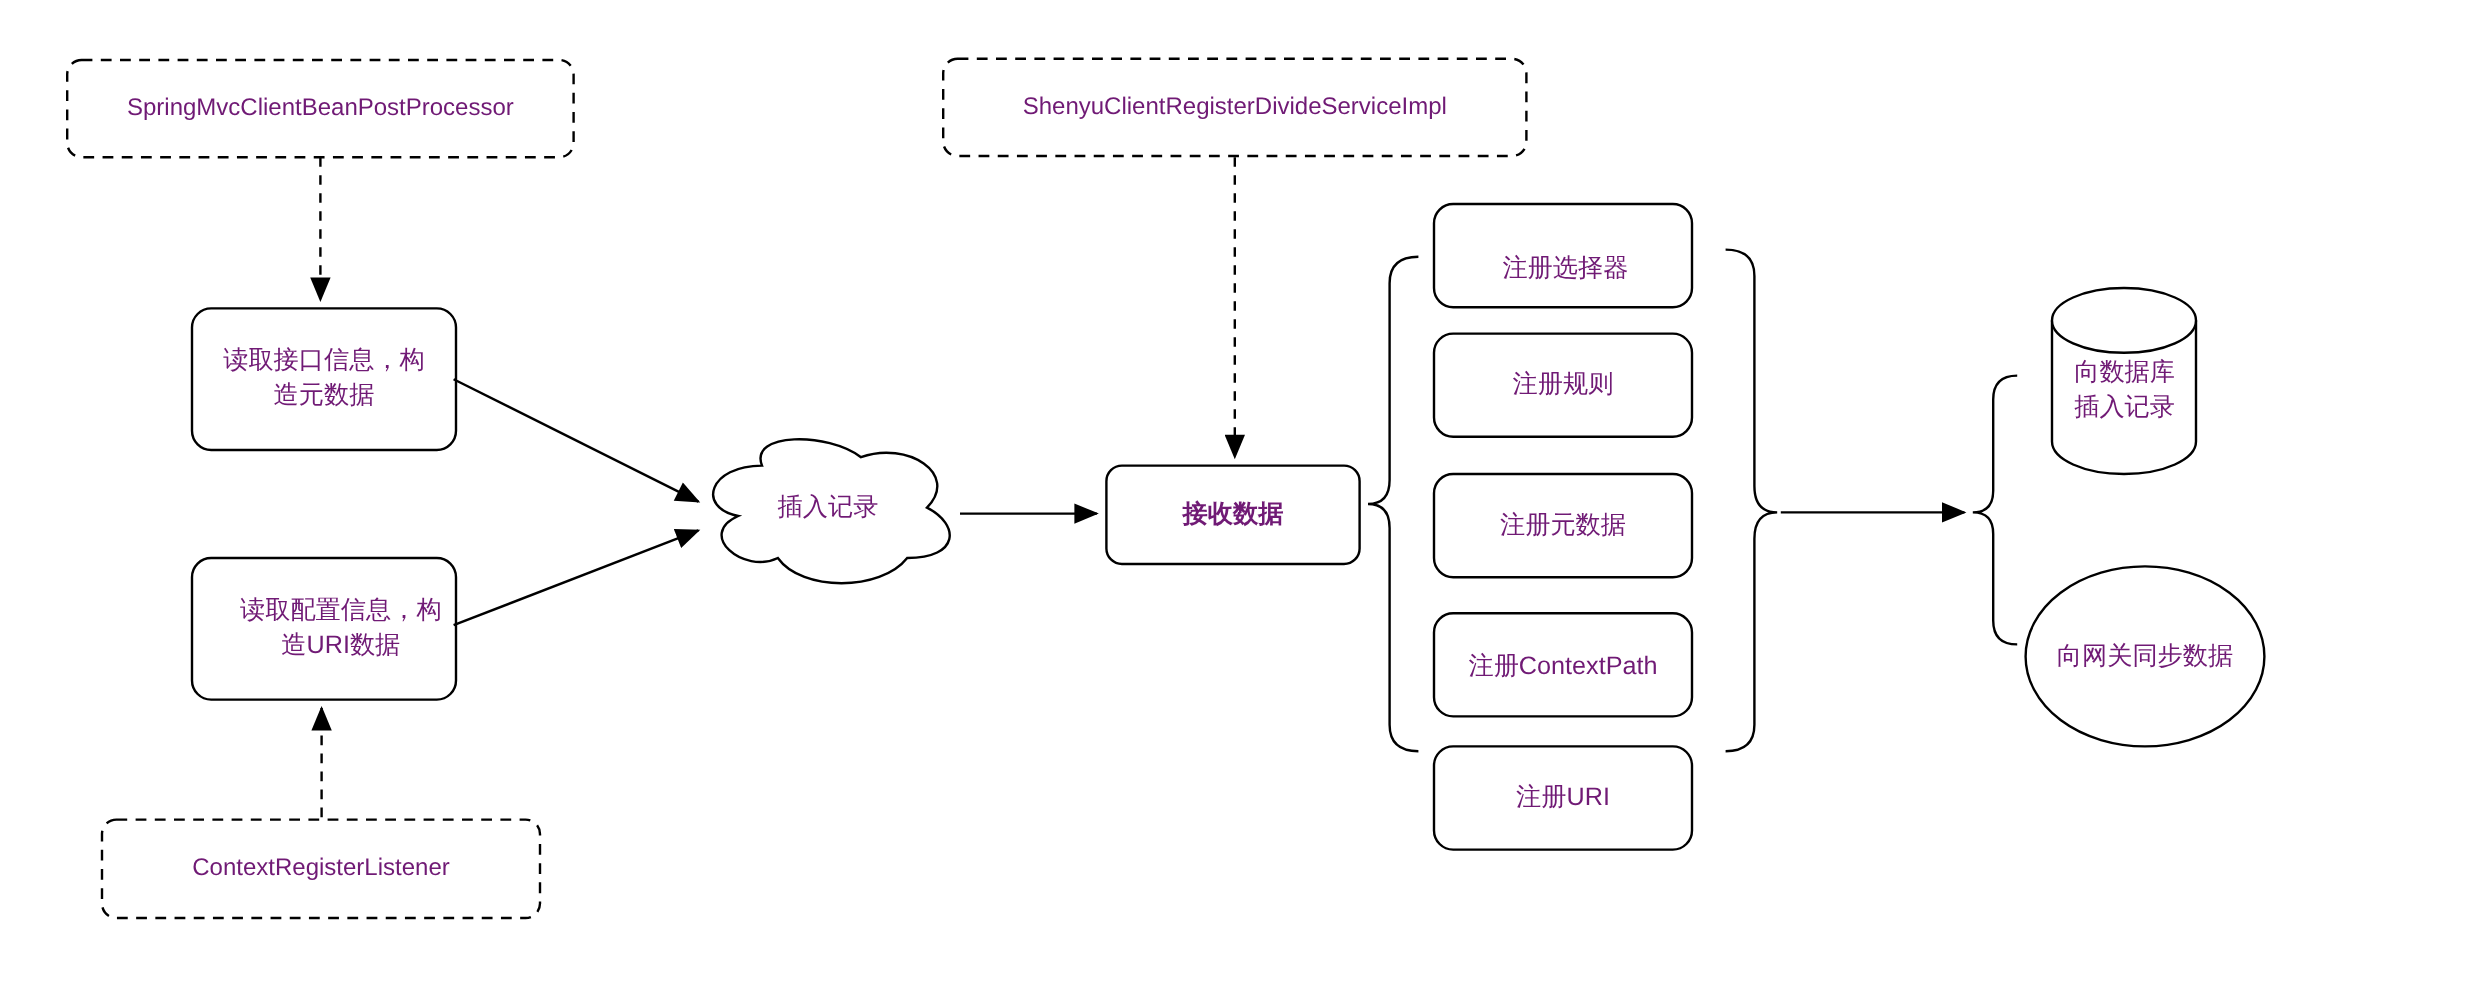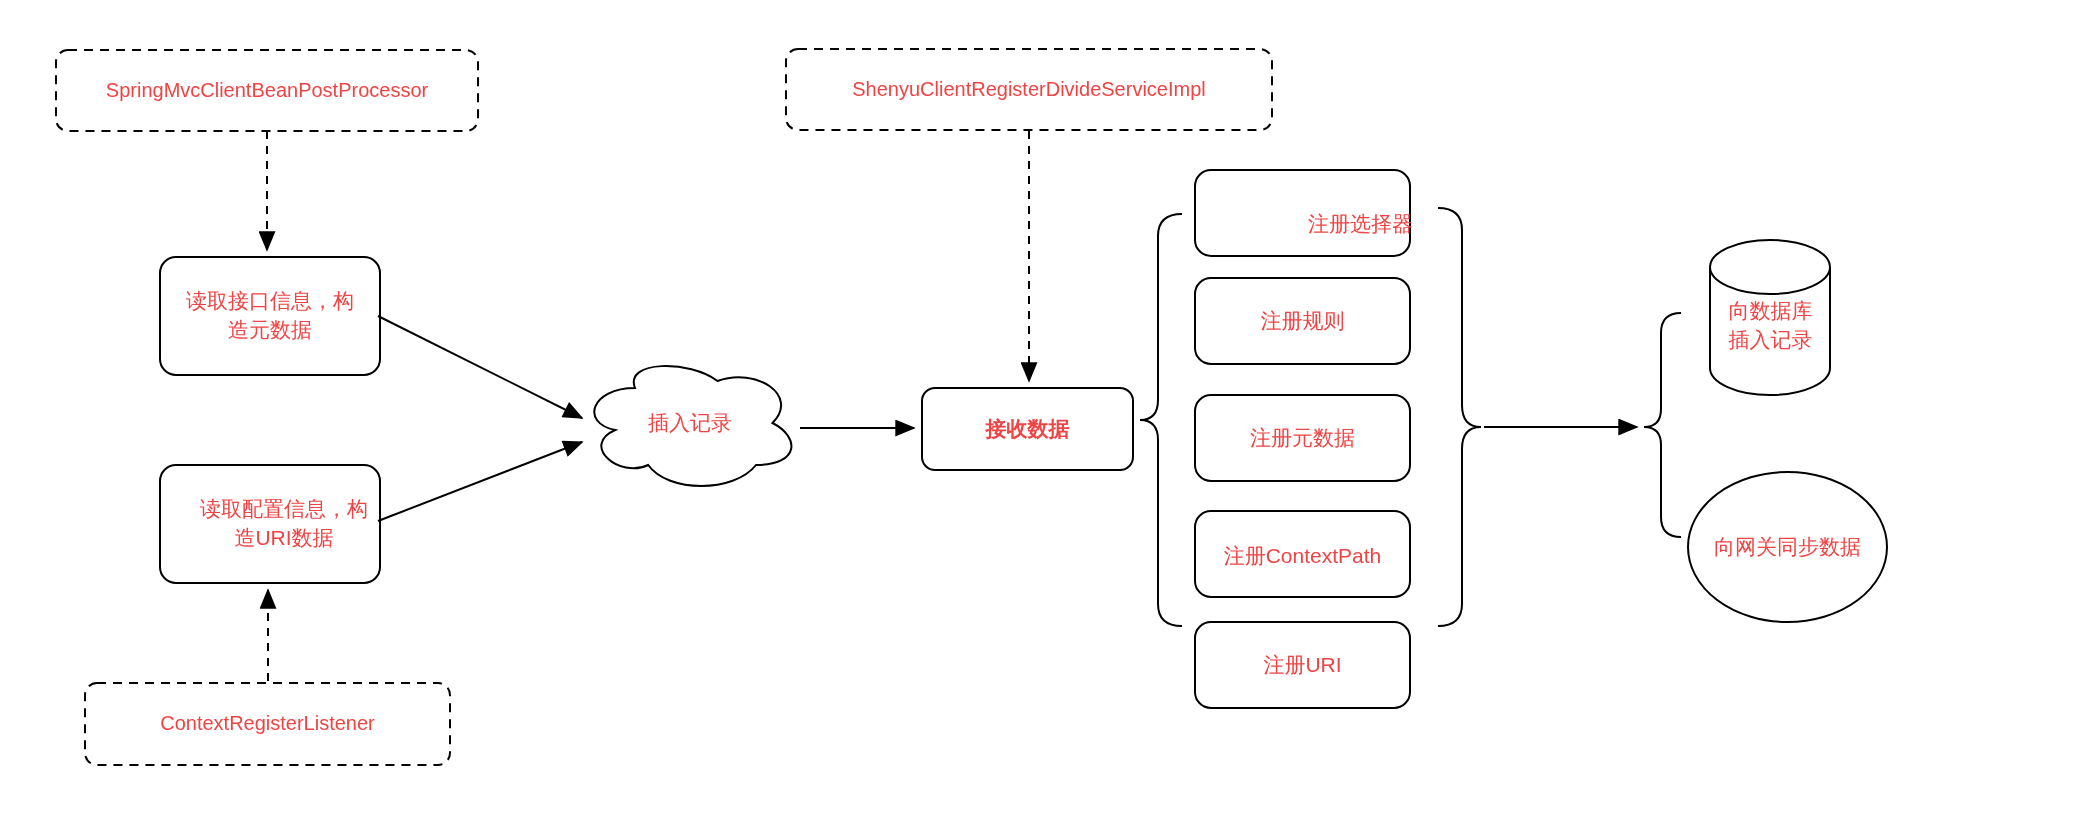--- a/index.html
+++ b/index.html
@@ -1,20 +1,20 @@
 <!DOCTYPE html>
 <html><head>
 <meta charset="utf-8">
 <style>
   html,body{margin:0;padding:0;background:#ffffff;}
   #canvas{position:relative;width:2077px;height:821px;background:#ffffff;overflow:hidden;
           font-family:"Liberation Sans", sans-serif;color:#000;}
   #diagram-svg{position:absolute;left:0;top:0;}
   .label{position:absolute;display:flex;align-items:center;justify-content:center;
-         text-align:center;white-space:pre-line;color:#ef4444;line-height:1.38;
+         text-align:center;white-space:pre-line;color:#701a75;line-height:1.38;
          font-family:"Liberation Sans", sans-serif;}
   .cjk{font-size:21px;}
   .code{font-size:20px;}
 </style>
 </head>
 <body>
 
 <div id="canvas">
 
   <svg id="diagram-svg" width="2077" height="821" viewBox="0 0 2077 821">
@@ -79,21 +79,21 @@
 
   <div class="label code" style="left:85px;top:683px;width:365px;height:82px;">ContextRegisterListener</div>
 
   <div class="label cjk" style="left:160px;top:465px;width:248px;height:118px;">读取配置信息，构
 造URI数据</div>
 
   <div class="label cjk" style="left:580px;top:353px;width:220px;height:140px;">插入记录</div>
 
   <div class="label cjk" style="left:922px;top:388px;width:211px;height:82px;font-weight:bold;">接收数据</div>
 
-  <div class="label cjk" style="left:1253px;top:170px;width:215px;height:108px;border-radius:30px;">注册选择器</div>
+  <div class="label cjk" style="left:1197px;top:170px;width:215px;height:108px;border-radius:30px;">注册选择器</div>
 
   <div class="label cjk" style="left:1195px;top:278px;width:215px;height:86px;">注册规则</div>
 
   <div class="label cjk" style="left:1195px;top:395px;width:215px;height:86px;">注册元数据</div>
 
   <div class="label cjk" style="left:1195px;top:511px;width:215px;height:90px;">注册ContextPath</div>
 
   <div class="label cjk" style="left:1195px;top:622px;width:215px;height:86px;">注册URI</div>
 
   <div class="label cjk" style="left:1710px;top:256px;width:121px;height:140px;">向数据库

